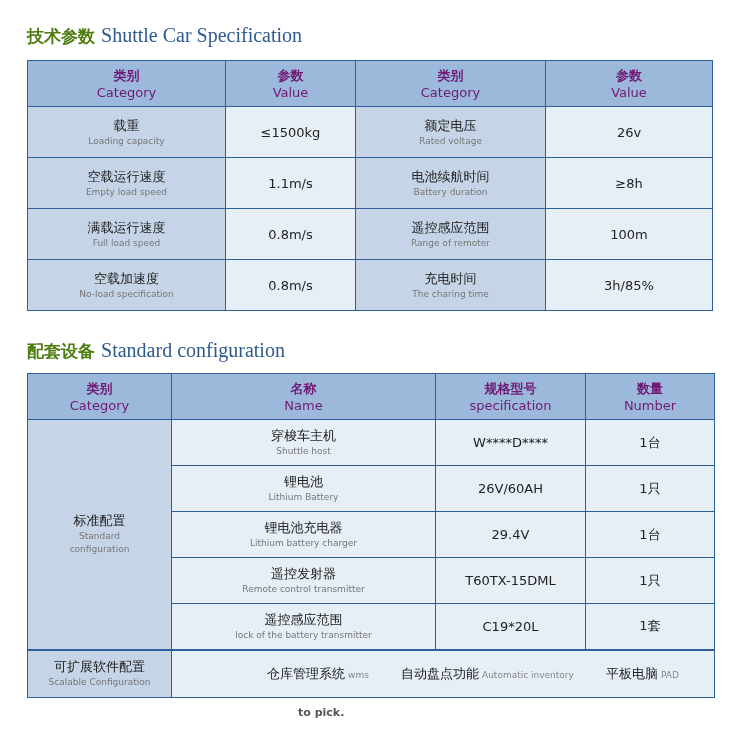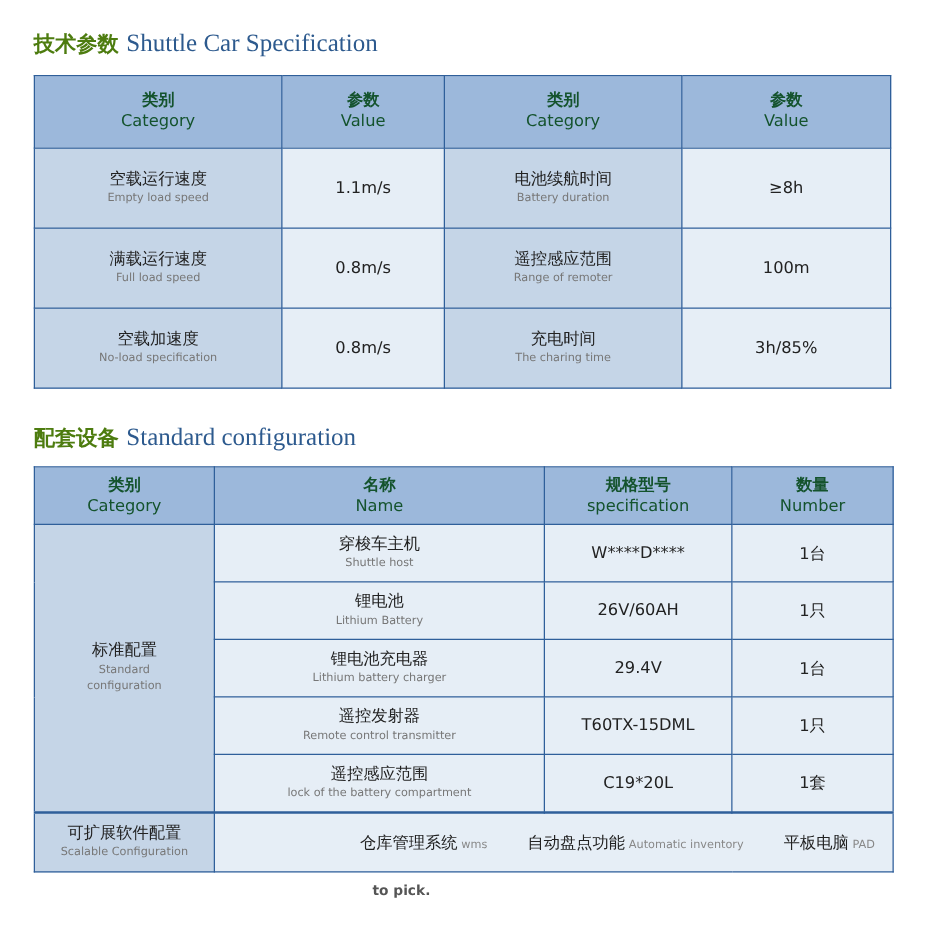--- a/index.html
+++ b/index.html
@@ -3,21 +3,21 @@
 <meta charset="utf-8">
 <style>
   html, body { margin:0; padding:0; background:#ffffff; }
   body { width:750px; height:750px; position:relative; overflow:hidden;
          font-family:"DejaVu Sans", sans-serif; color:#222; }
   .section-title { position:absolute; left:27px; font-size:19px; color:#2d5a8e; white-space:nowrap; }
   .section-title .zh { font-weight:bold; color:#4d7c0f; font-size:17px; }
   .section-title .en { font-family:Liberation Serif, serif; font-size:20px; }
   table { position:absolute; border-collapse:collapse; table-layout:fixed; }
   td, th { border:1.5px solid #2f5f9a; text-align:center; vertical-align:middle; padding:0; }
-  th { background:#9cb8db; color:#14532d; font-weight:normal; }
+  th { background:#9cb8db; color:#701a75; font-weight:normal; }
   th .zh { display:block; font-size:13px; font-weight:bold; line-height:17px; }
   th .en { display:block; font-size:13px; line-height:17px; }
   td.cat { background:#c5d5e7; }
   td.val { background:#e6eef6; font-size:13px; color:#222; }
   td .zh { display:block; font-size:13px; line-height:18px; color:#222; }
   td .en { display:block; font-size:9px; line-height:13px; color:#777; }
   .soft-item { display:inline-block; margin:0 14px; font-size:13px; color:#222; }
   .soft-item .sm { font-size:9px; color:#888; margin-left:3px; }
   .footer-note { position:absolute; left:298px; top:706px; font-size:11px; color:#555;font-weight:bold; }
 </style>
@@ -50,20 +50,32 @@
           <span class="zh">类别</span>
           <span class="en">Category</span>
         </th>
     <th>
           <span class="zh">参数</span>
           <span class="en">Value</span>
         </th>
   </tr>
   <tr style="height:51px">
     <td class="cat">
+          <span class="zh">载重</span>
+          <span class="en">Loading capacity</span>
+        </td>
+    <td class="val">≤1500kg</td>
+    <td class="cat">
+          <span class="zh">额定电压</span>
+          <span class="en">Rated voltage</span>
+        </td>
+    <td class="val">26v</td>
+  </tr>
+  <tr style="height:51px">
+    <td class="cat">
           <span class="zh">空载运行速度</span>
           <span class="en">Empty load speed</span>
         </td>
     <td class="val">1.1m/s</td>
     <td class="cat">
           <span class="zh">电池续航时间</span>
           <span class="en">Battery duration</span>
         </td>
     <td class="val">≥8h</td>
   </tr>
@@ -157,31 +169,31 @@
     <td class="val">
           <span class="zh">遥控发射器</span>
           <span class="en">Remote control transmitter</span>
         </td>
     <td class="val">T60TX-15DML</td>
     <td class="val">1只</td>
   </tr>
   <tr style="height:46px">
     <td class="val">
           <span class="zh">遥控感应范围</span>
-          <span class="en">lock of the battery compartment</span>
+          <span class="en">lock of the battery transmitter</span>
         </td>
     <td class="val">C19*20L</td>
     <td class="val">1套</td>
   </tr>
   <tr style="height:48px; border-top:2.5px solid #2f5f9a;">
     <td class="cat">
           <span class="zh">可扩展软件配置</span>
           <span class="en">Scalable Configuration</span>
         </td>
-    <td class="val" colspan="3" style="text-align:right; padding-left:60px;">
+    <td class="val" colspan="3" style="text-align:center; padding-left:60px;">
       <span class="soft-item"><span>仓库管理系统</span><span class="sm">wms</span></span>
       <span class="soft-item"><span>自动盘点功能</span><span class="sm">Automatic inventory</span></span>
       <span class="soft-item"><span>平板电脑</span><span class="sm">PAD</span></span>
     </td>
   </tr>
 </tbody>
   </table>
 
 <div class="footer-note">to pick.</div>
 

